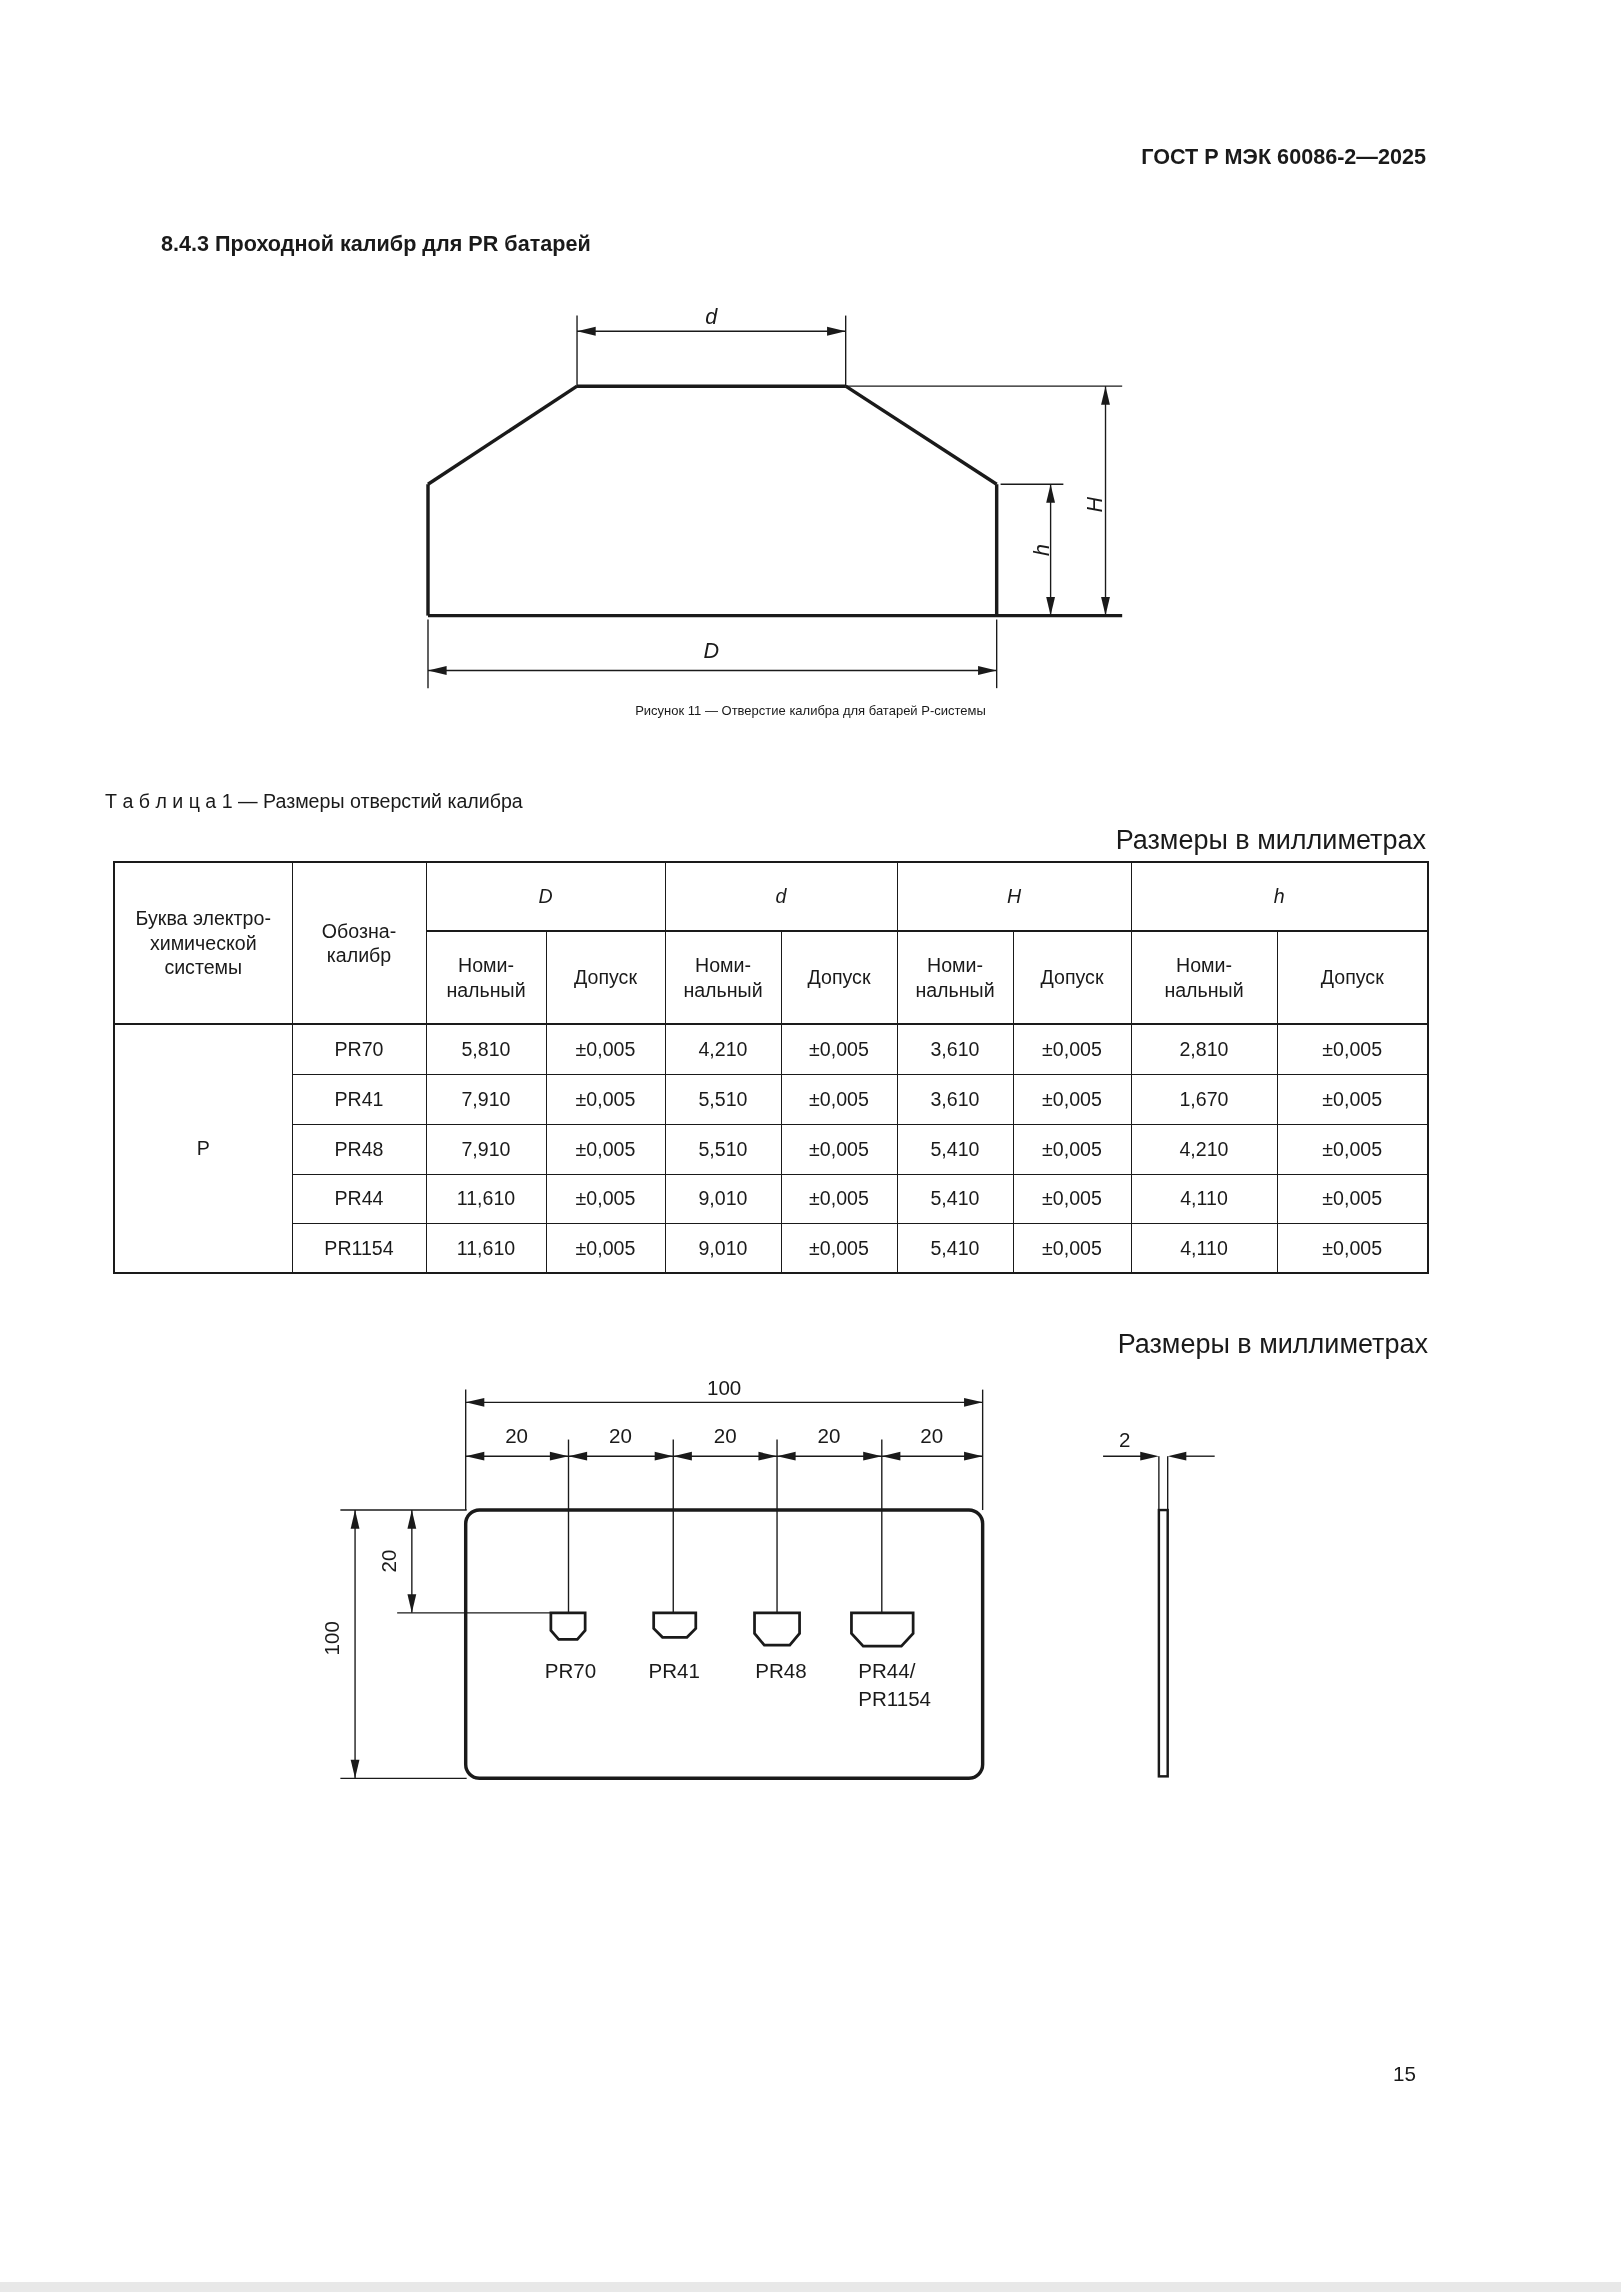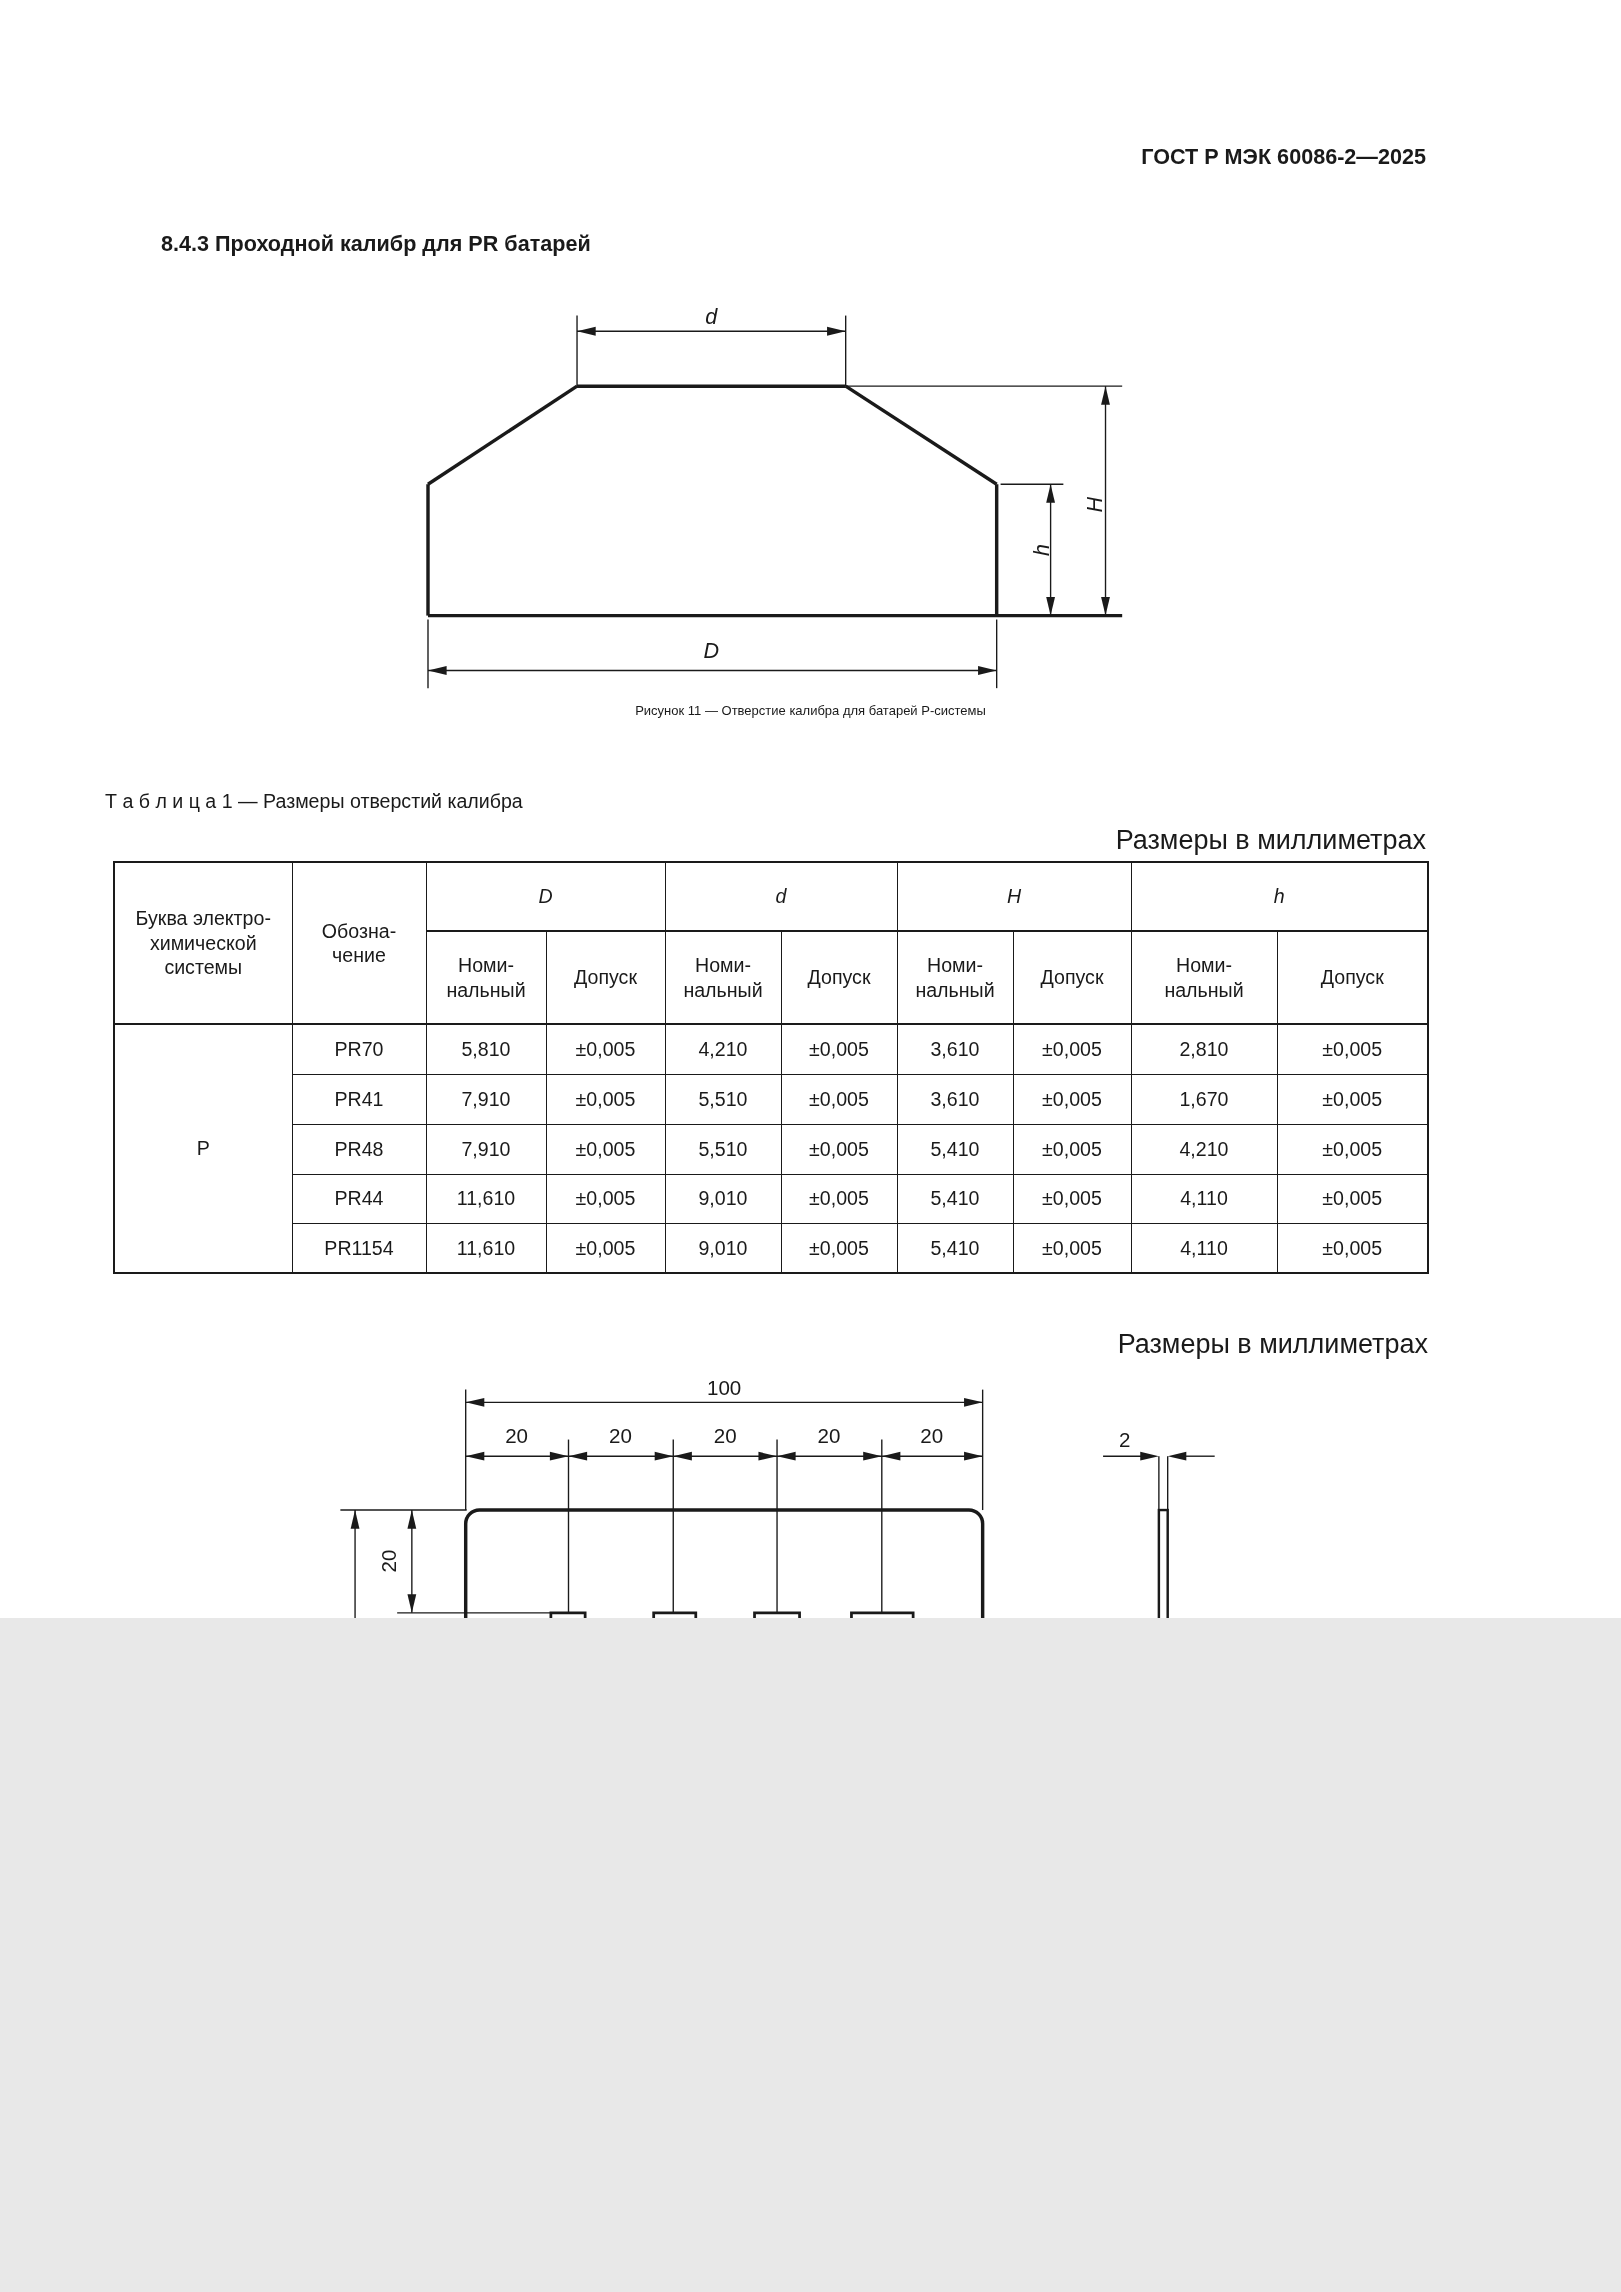--- a/index.html
+++ b/index.html
@@ -1,17 +1,17 @@
 <!DOCTYPE html>
 <html><head>
 <meta charset="utf-8">
 <style>
   html,body{margin:0;padding:0;background:#e8e8e8;}
   .page{
-    position:relative;width:1621px;height:1618px;background:#ffffff;
+    position:relative;width:1621px;height:2282px;background:#ffffff;
     font-family:"Liberation Sans","DejaVu Sans",sans-serif;color:#1a1a1a;
     overflow:hidden;margin:0 auto;
   }
   .abs{position:absolute;}
   .center-band{left:36px;width:1549px;text-align:center;}
   .pre{white-space:pre-line;}
   .doc-header{font-size:21.6px;font-weight:bold;}
   .section-title{font-size:21.6px;font-weight:bold;}
   .cap{font-size:13px;}
   .units{font-size:27px;}
@@ -102,21 +102,21 @@
         <col style="width:118px">
       <col style="width:146px">
         <col style="width:151px">
     </colgroup>
     <tbody>
         <tr class="grouprow" style="height:69px">
       <td rowspan="2" class="pre">Буква электро-
 химической
 системы</td>
       <td rowspan="2" class="pre">Обозна-
-чение</td>
+калибр</td>
       <td colspan="2" class="groupcell">D</td>
       <td colspan="2" class="groupcell">d</td>
       <td colspan="2" class="groupcell">H</td>
       <td colspan="2" class="groupcell">h</td>
     </tr>
     <tr class="subrow" style="height:93px">
       <td class="pre">Номи-
 нальный</td>
       <td>Допуск</td>
       <td class="pre">Номи-

